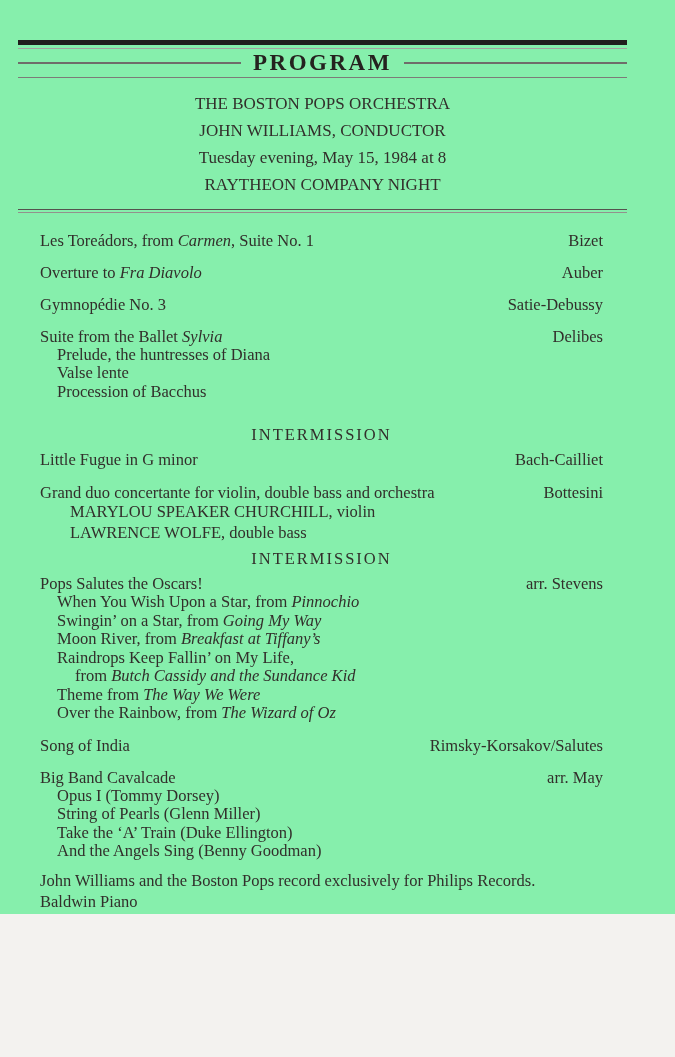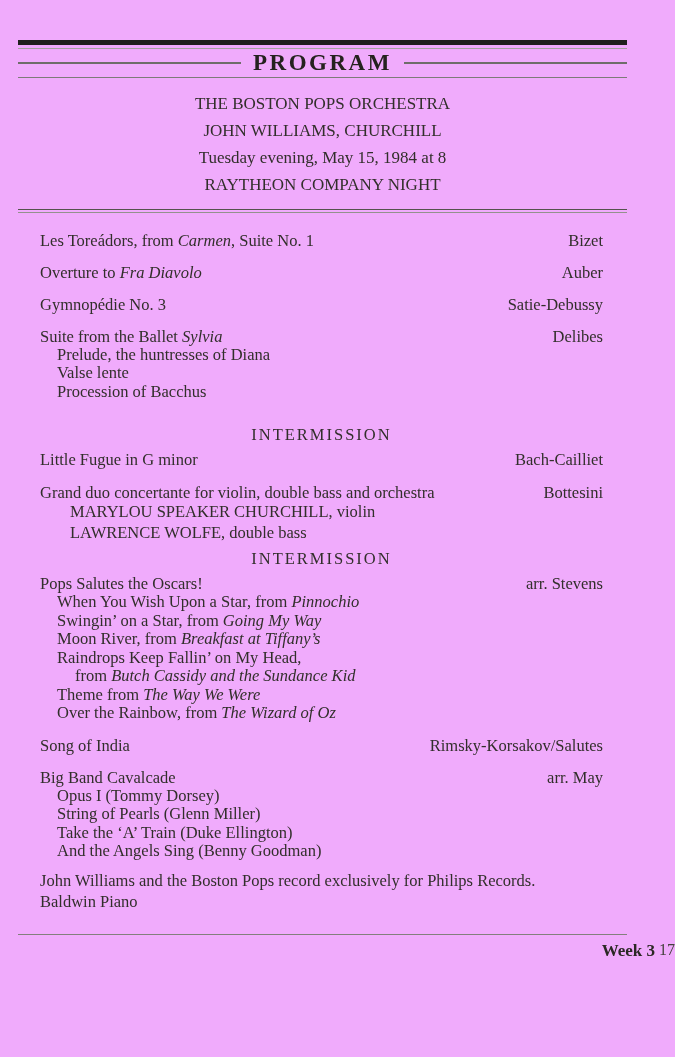--- a/index.html
+++ b/index.html
@@ -3,22 +3,22 @@
 <meta charset="utf-8">
 <style>
   html, body { margin:0; padding:0; }
   body {
     width:675px; height:1057px;
     background:#f3f2ef;
     font-family:"Liberation Serif","DejaVu Serif",serif;
     color:#322f2b;
   }
   .sheet {
-    position:relative; width:675px; height:1057px;
-    background:#f0abfc; overflow:hidden;
+    position:relative; width:675px; height:914px;
+    background:#86efac; overflow:hidden;
   }
 
   .bar-thick { margin:40px 48px 0 18px; height:5px; background:#201f1d; }
   .line { height:0; border-top:1.5px solid #908e8a; }
   .line.sub { margin:2.5px 48px 0 18px; border-top-color:#a5a3a0; }
 
   .title-row { display:flex; align-items:center; gap:12px; margin:1px 48px 0 18px; }
   .title-row .flank { flex:1; height:0; border-top:2px solid #6f6d6a; }
   .program-title {
     margin:0; font-size:23px; font-weight:bold; letter-spacing:2.5px;
@@ -69,21 +69,21 @@
 
   <div class="title-row">
     <div class="flank"></div>
     <h1 class="program-title">PROGRAM</h1>
     <div class="flank"></div>
   </div>
   <div class="line under-title"></div>
 
   <div class="header-block">
     <div>THE BOSTON POPS ORCHESTRA</div>
-    <div>JOHN WILLIAMS, CHURCHILL</div>
+    <div>JOHN WILLIAMS, CONDUCTOR</div>
     <div>Tuesday evening, May 15, 1984 at 8</div>
     <div>RAYTHEON COMPANY NIGHT</div>
   </div>
 
   <div class="double-rule">
     <div class="a"></div>
     <div class="b"></div>
   </div>
 
   <div class="program">
@@ -131,21 +131,21 @@
       </div>
       <div class="entry entry-7 intermission"><span class="intermission-label">INTERMISSION</span></div>
       <div class="entry entry-8 work">
         <div class="work-head">
           <span class="work-title"><span>Pops Salutes the Oscars!</span></span>
           <span class="composer">arr. Stevens</span>
         </div>
         <div class="movement"><span>When You Wish Upon a Star, from </span><em>Pinnochio</em></div>
         <div class="movement"><span>Swingin’ on a Star, from </span><em>Going My Way</em></div>
         <div class="movement"><span>Moon River, from </span><em>Breakfast at Tiffany’s</em></div>
-        <div class="movement"><span>Raindrops Keep Fallin’ on My Head,</span></div>
+        <div class="movement"><span>Raindrops Keep Fallin’ on My Life,</span></div>
         <div class="movement cont"><span>from </span><em>Butch Cassidy and the Sundance Kid</em></div>
         <div class="movement"><span>Theme from </span><em>The Way We Were</em></div>
         <div class="movement"><span>Over the Rainbow, from </span><em>The Wizard of Oz</em></div>
       </div>
       <div class="entry entry-9 work">
         <div class="work-head">
           <span class="work-title"><span>Song of India</span></span>
           <span class="composer">Rimsky-Korsakov/Salutes</span>
         </div>
       </div>

